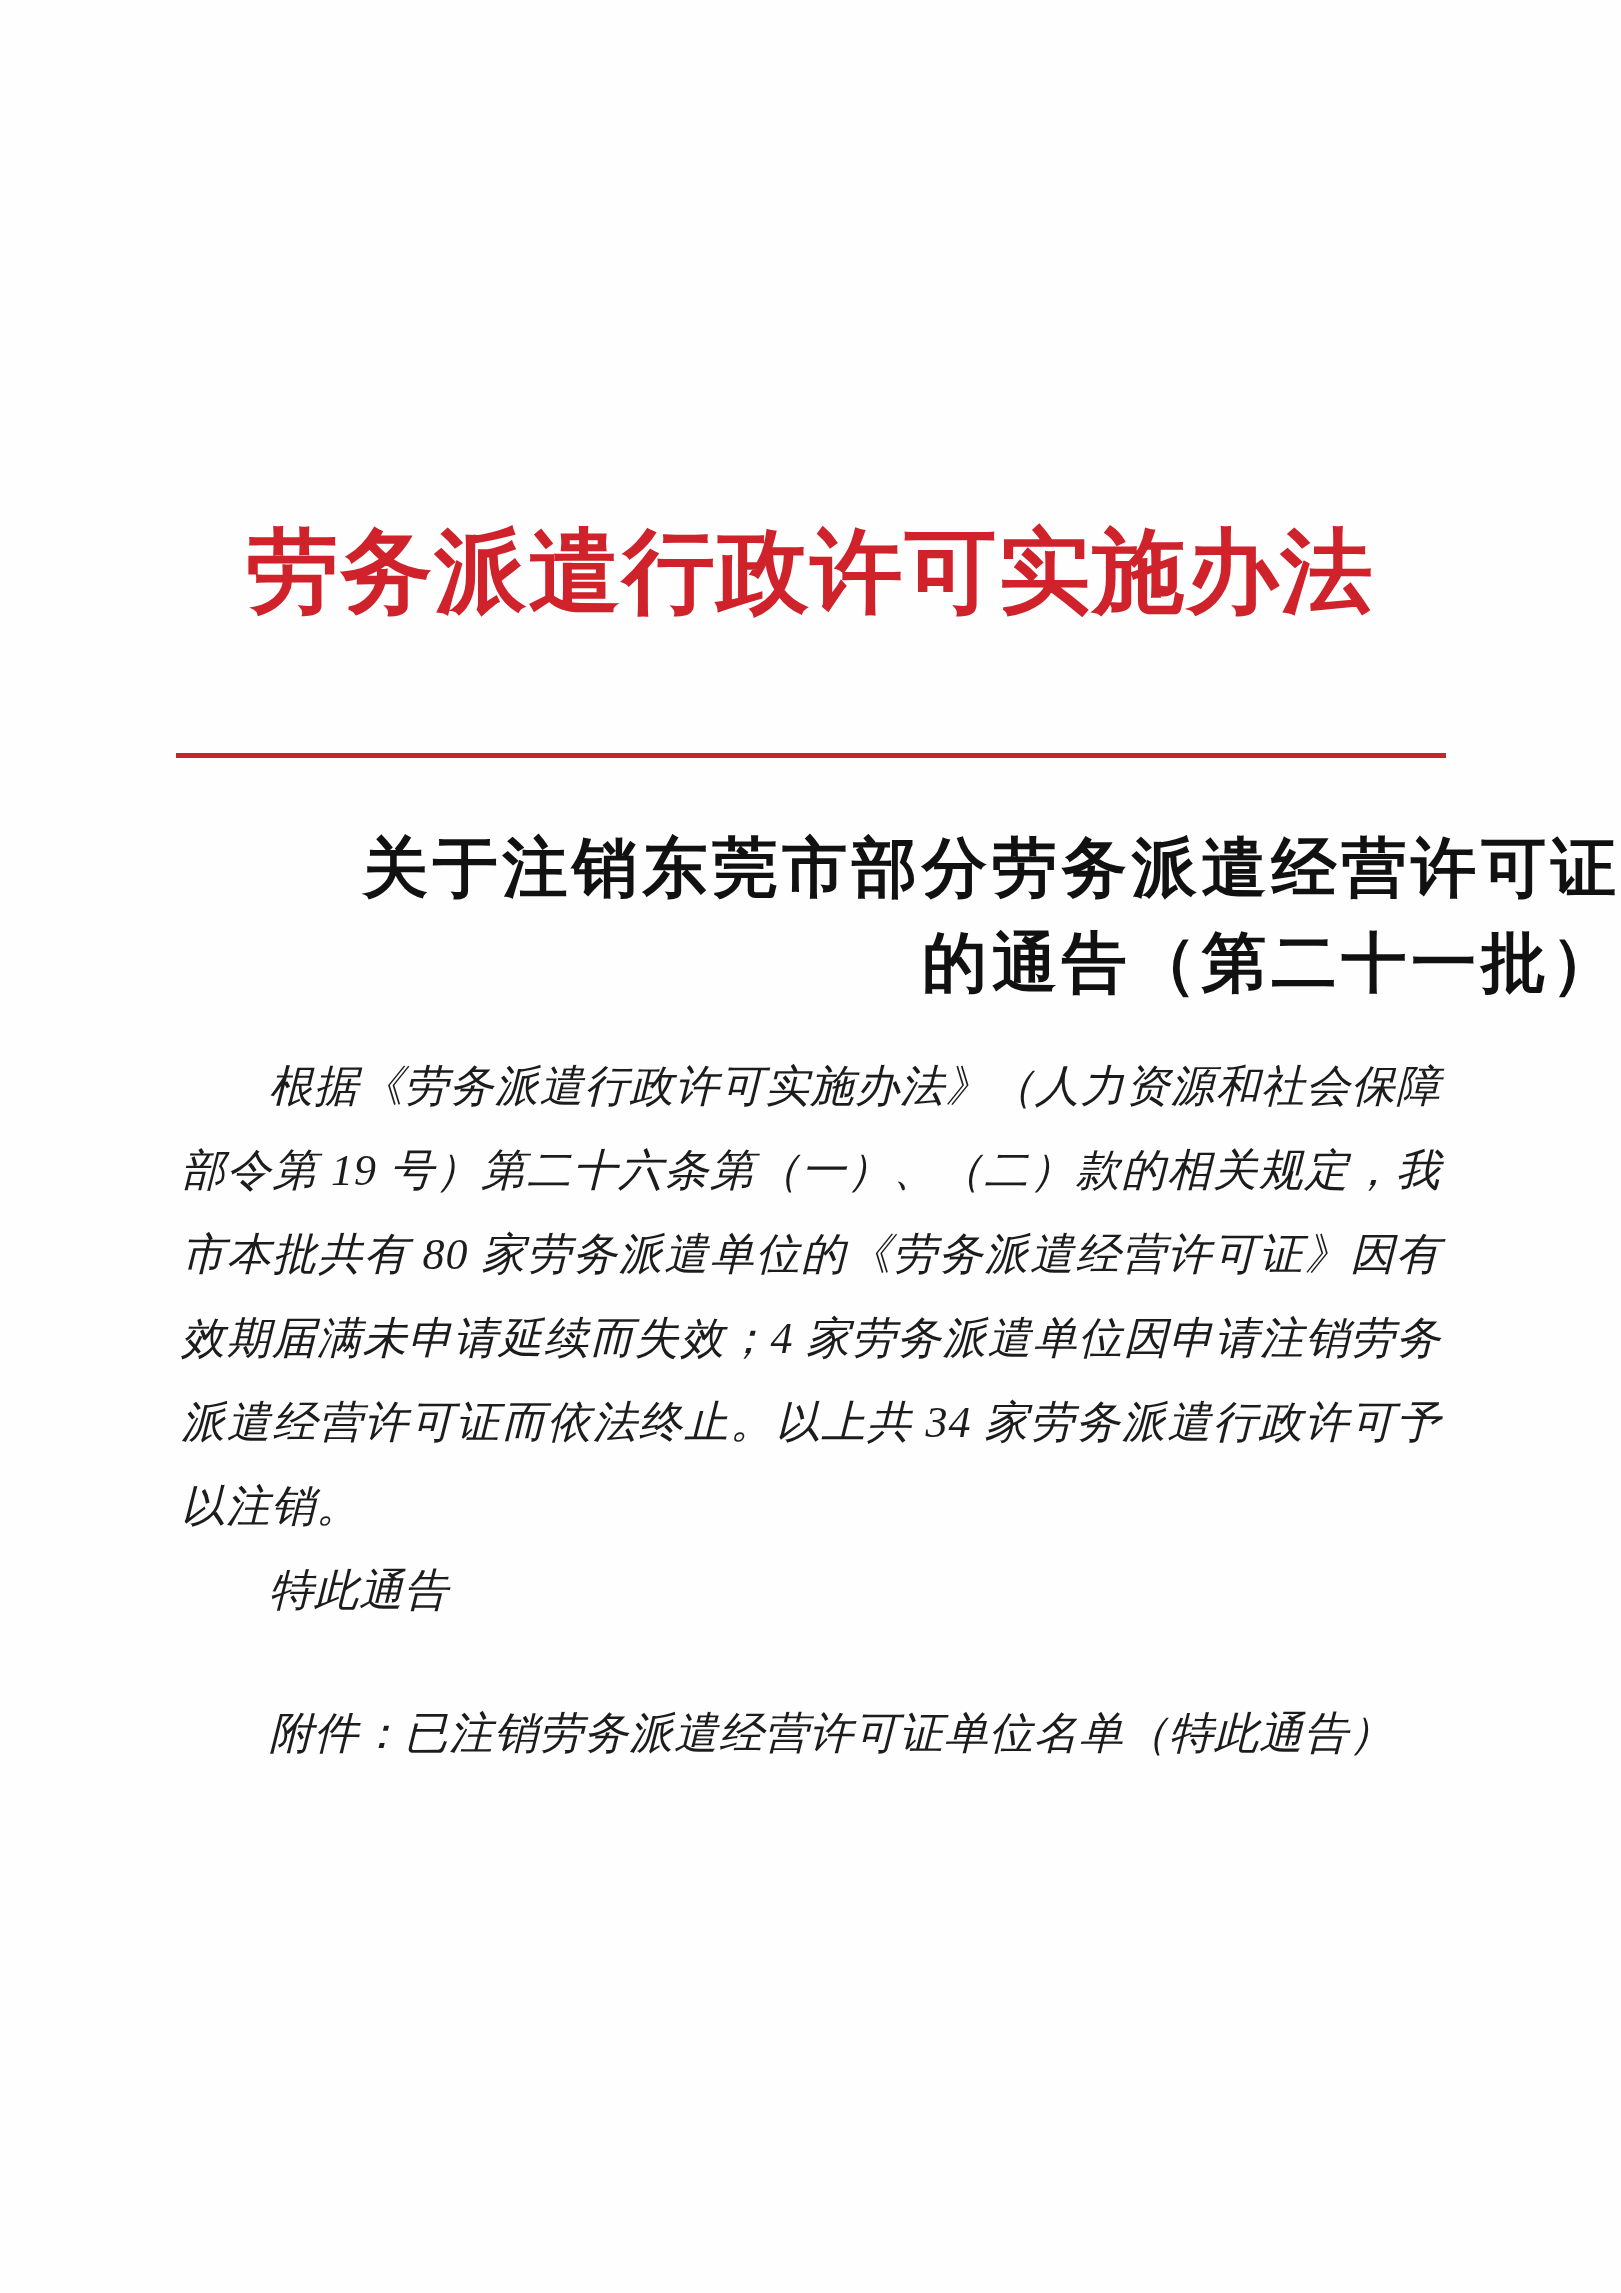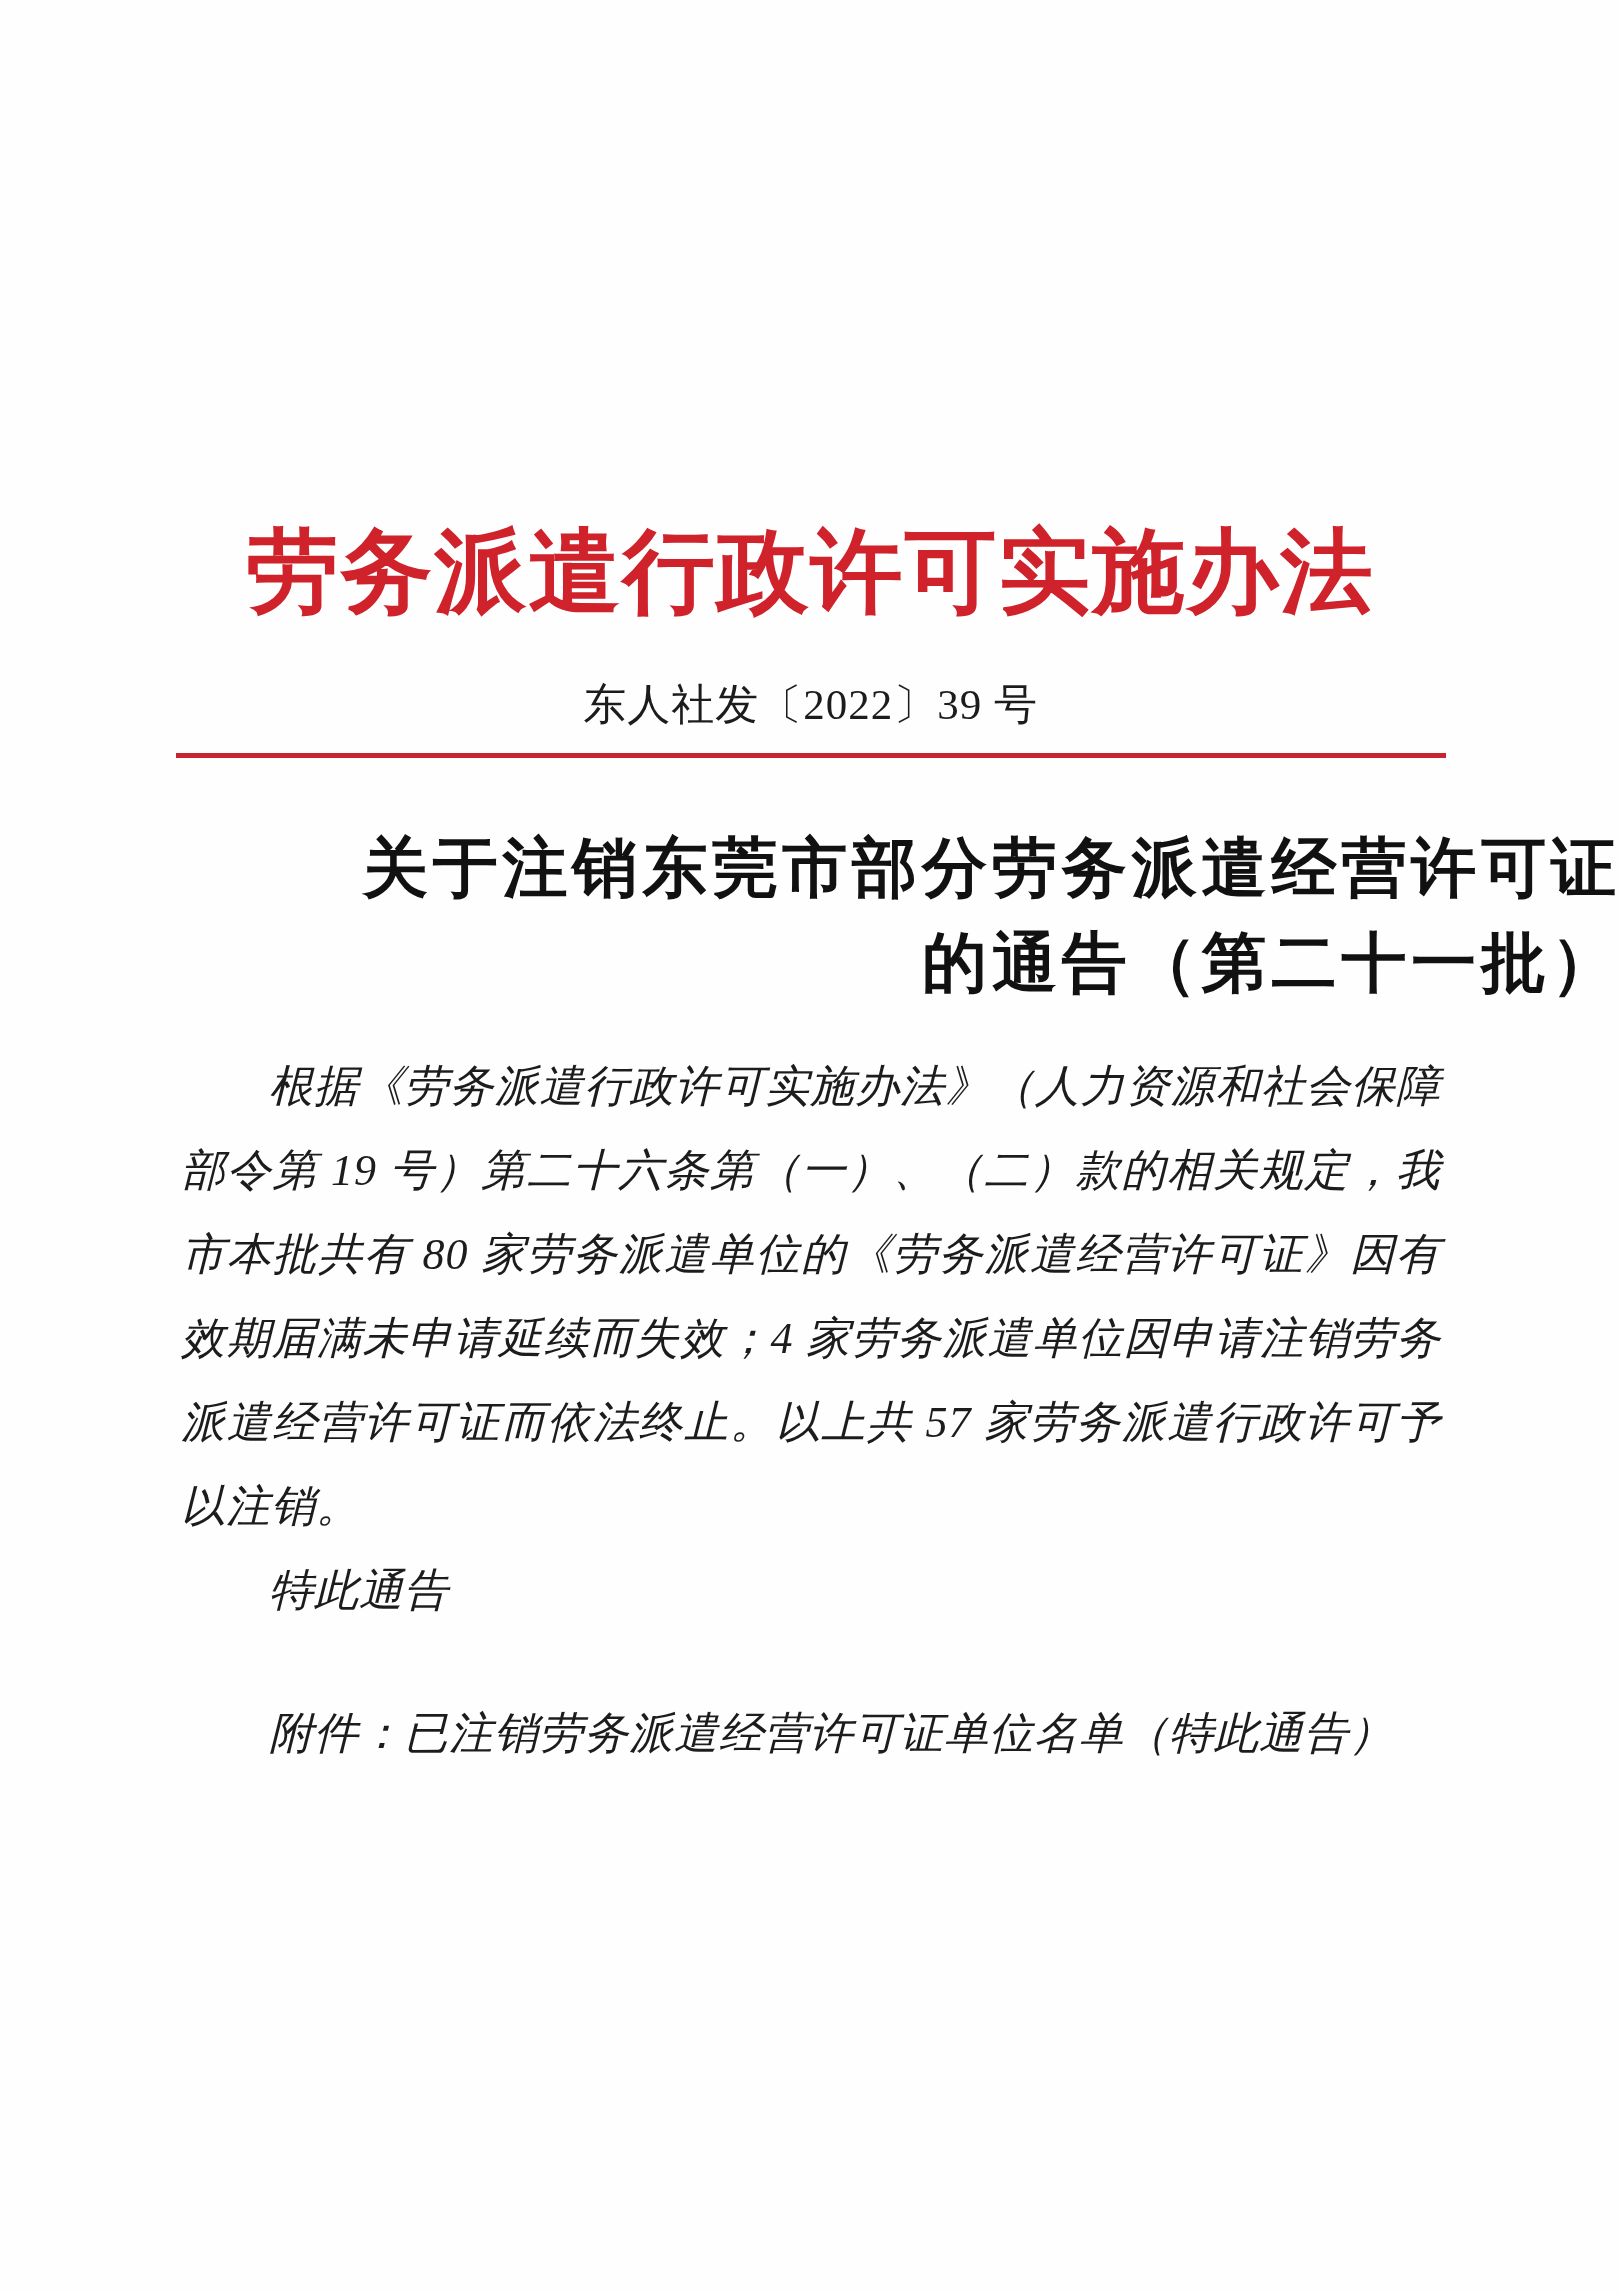--- a/index.html
+++ b/index.html
@@ -64,35 +64,34 @@
     white-space:nowrap;
   }
 </style>
 </head>
 <body>
 
 <div id="page">
 
   <div class="letterhead">劳务派遣行政许可实施办法</div>
 
-  <div class="doc-number">东人社发〔2022〕39 号</div>
 
   <div class="red-rule"></div>
 
   <div class="notice-title">
     <div>关于注销东莞市部分劳务派遣经营许可证</div>
     <div>的通告（第二十一批）</div>
   </div>
 
   <div class="body-block">
     <div class="body-line first">根据《劳务派遣行政许可实施办法》（人力资源和社会保障</div>
     <div class="body-line">部令第 19 号）第二十六条第（一）、（二）款的相关规定，我</div>
     <div class="body-line">市本批共有 80 家劳务派遣单位的《劳务派遣经营许可证》因有</div>
     <div class="body-line">效期届满未申请延续而失效；4 家劳务派遣单位因申请注销劳务</div>
-    <div class="body-line">派遣经营许可证而依法终止。以上共 57 家劳务派遣行政许可予</div>
+    <div class="body-line">派遣经营许可证而依法终止。以上共 34 家劳务派遣行政许可予</div>
     <div class="body-line last">以注销。</div>
 
     <div class="closing-line">特此通告</div>
 
     <div class="attachment-line">附件：已注销劳务派遣经营许可证单位名单（特此通告）</div>
   </div>
 
 </div>
 
 

